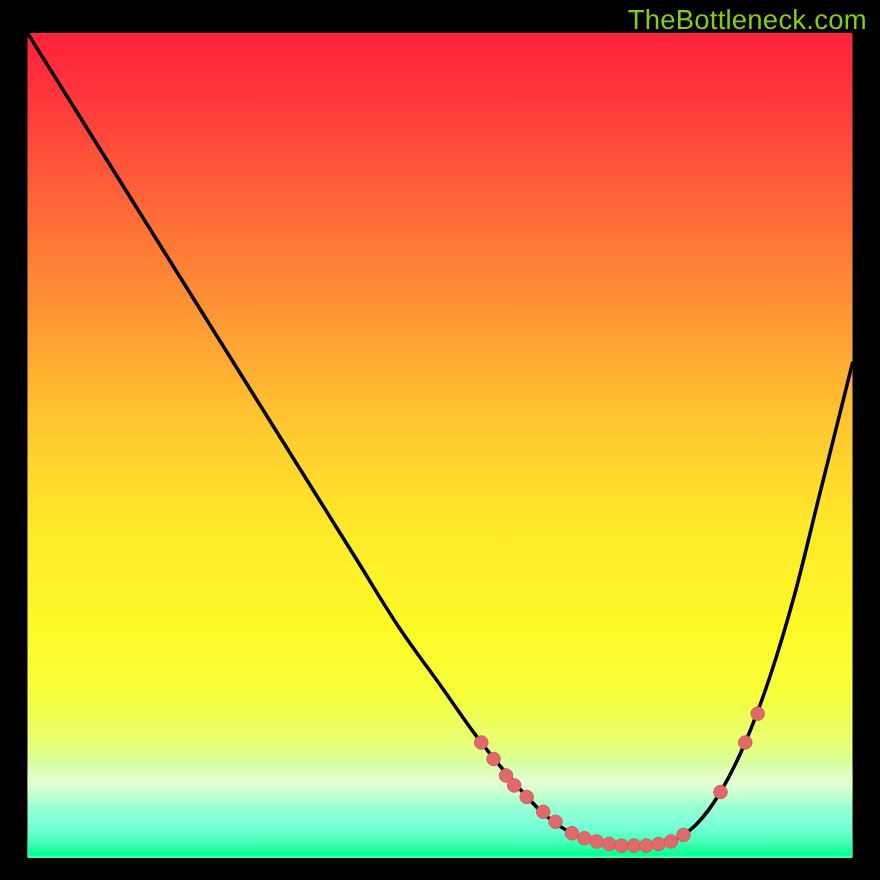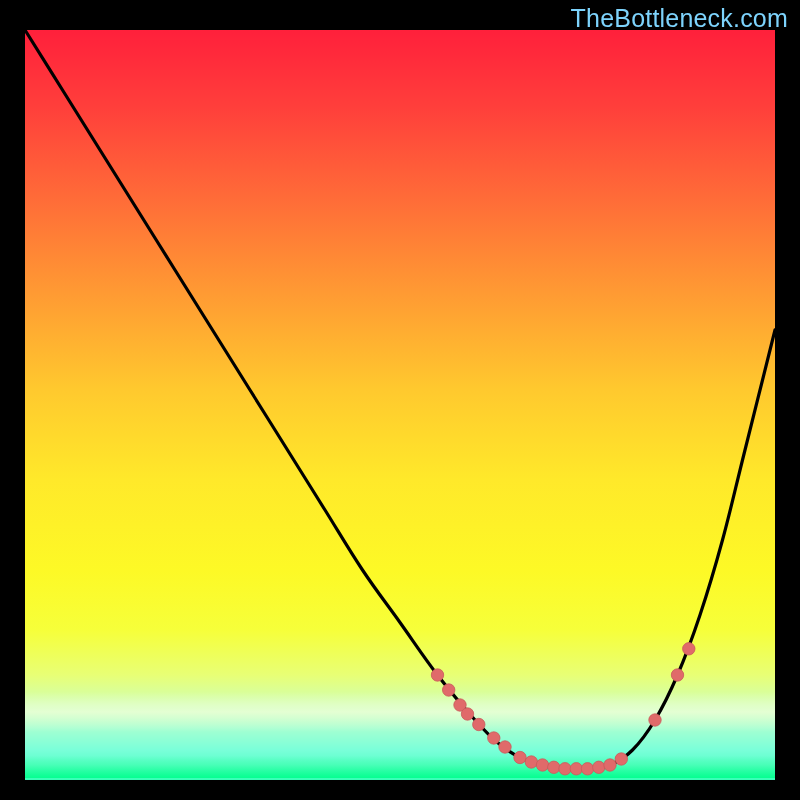--- a/index.html
+++ b/index.html
@@ -16,21 +16,21 @@
     left: 0;
     top: 0;
     width: 800px;
     height: 800px;
     background: #000;
   }
   .watermark {
     position: absolute;
     top: 4px;
     right: 12px;
-    color: #7dd3fc;
+    color: #84cc16;
     font-size: 25px;
     font-weight: 400;
     letter-spacing: 0.2px;
     z-index: 50;
   }
   .plot {
     position: absolute;
     left: 25px;
     top: 30px;
     width: 750px;

